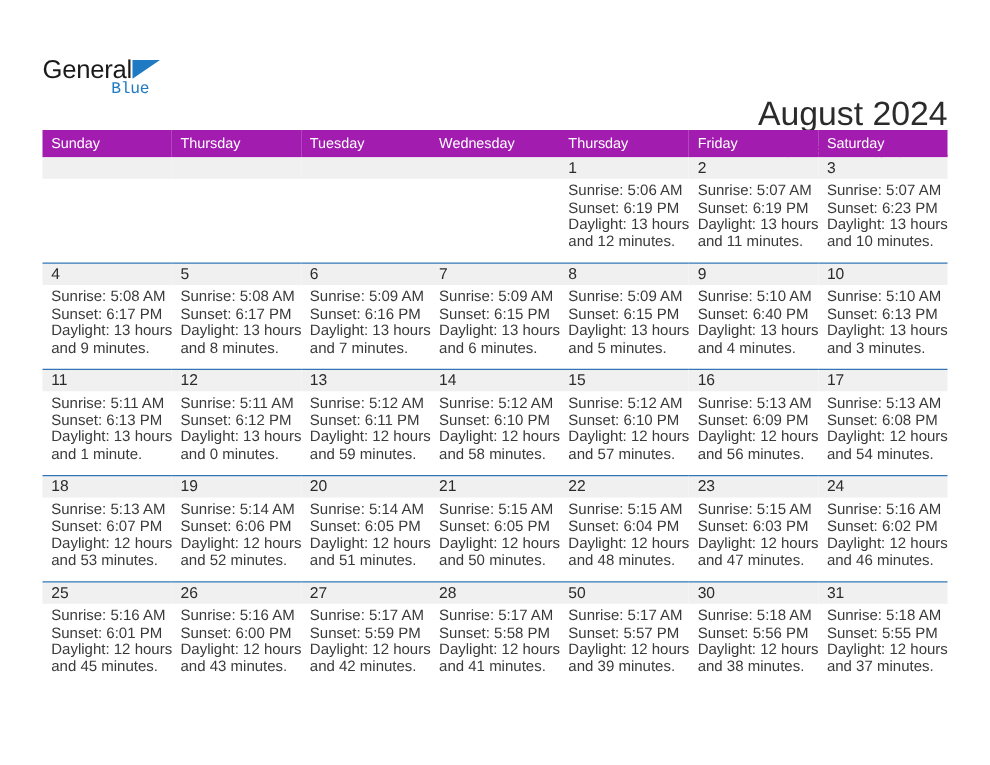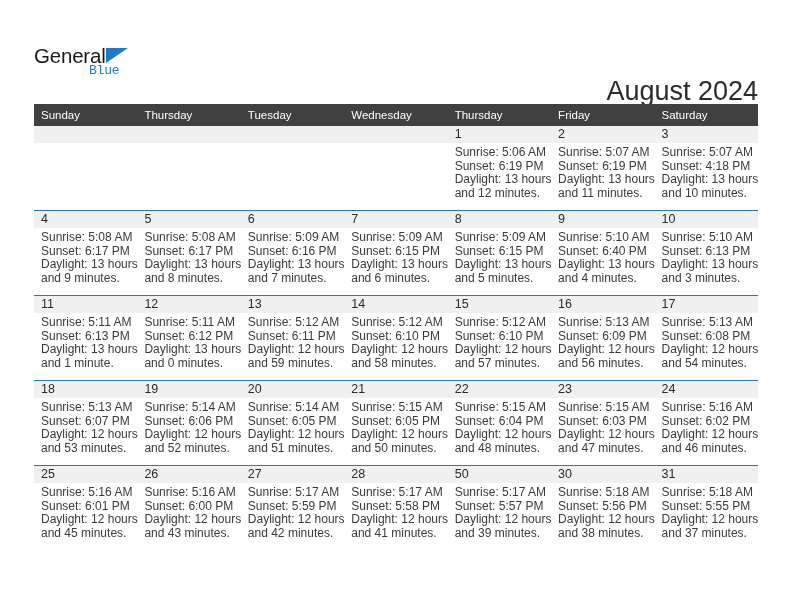--- a/index.html
+++ b/index.html
@@ -91,21 +91,21 @@
     position: absolute;
     left: 34px;
     top: 104px;
     width: 724px;
     border-collapse: collapse;
     table-layout: fixed;
   }
   .calendar col { width: 103.43px; }
 
   thead th {
-    background: #404040;
+    background: #a21caf;
     color: #ffffff;
     font-size: 11.5px;
     font-weight: normal;
     text-align: left;
     padding: 5px 0 5px 7px;
     height: 12px;
     line-height: 12px;
     border: none;
   }
 
@@ -212,21 +212,21 @@
               <div class="line">Sunrise: 5:07 AM</div>
               <div class="line">Sunset: 6:19 PM</div>
               <div class="line">Daylight: 13 hours</div>
               <div class="line">and 11 minutes.</div>
             </div>
           </td>
           <td class="day-cell">
             <div class="daynum-band">3</div>
             <div class="cell-body">
               <div class="line">Sunrise: 5:07 AM</div>
-              <div class="line">Sunset: 4:18 PM</div>
+              <div class="line">Sunset: 6:23 PM</div>
               <div class="line">Daylight: 13 hours</div>
               <div class="line">and 10 minutes.</div>
             </div>
           </td>
         </tr>
         <tr>
           <td class="day-cell">
             <div class="daynum-band">4</div>
             <div class="cell-body">
               <div class="line">Sunrise: 5:08 AM</div>

